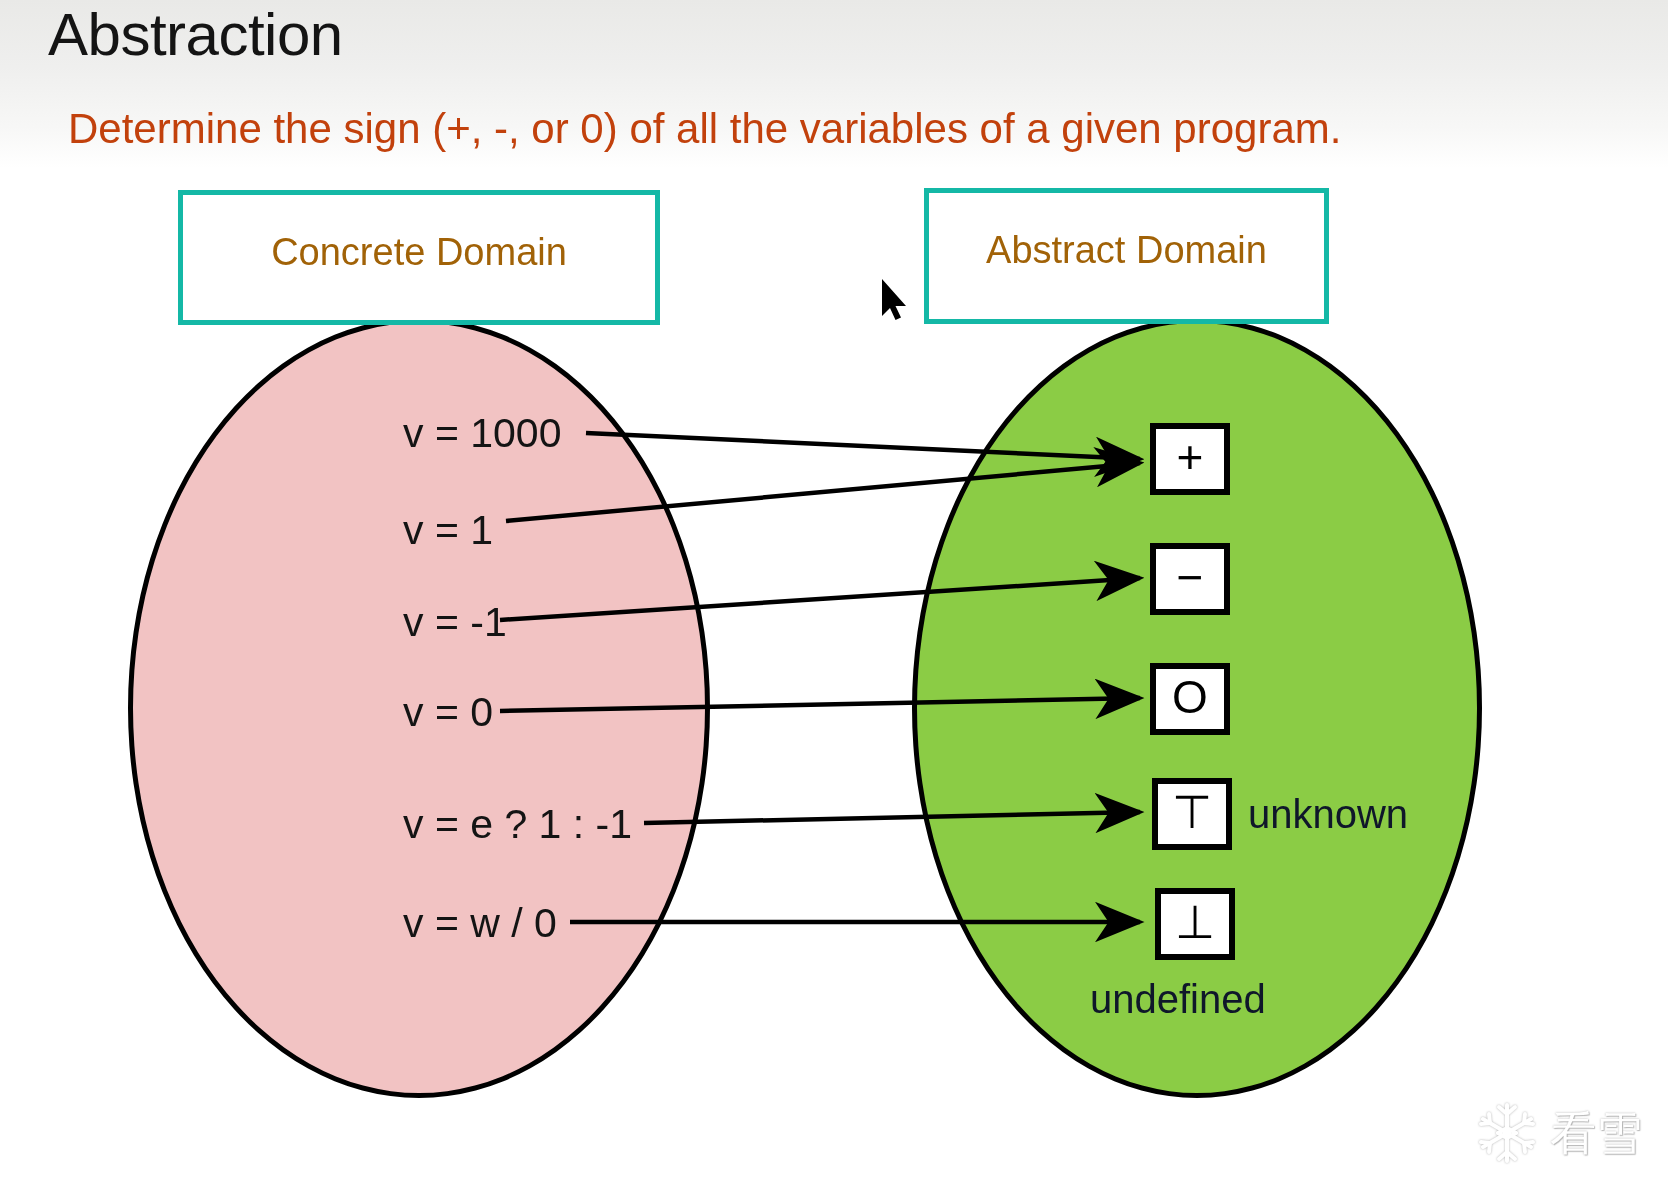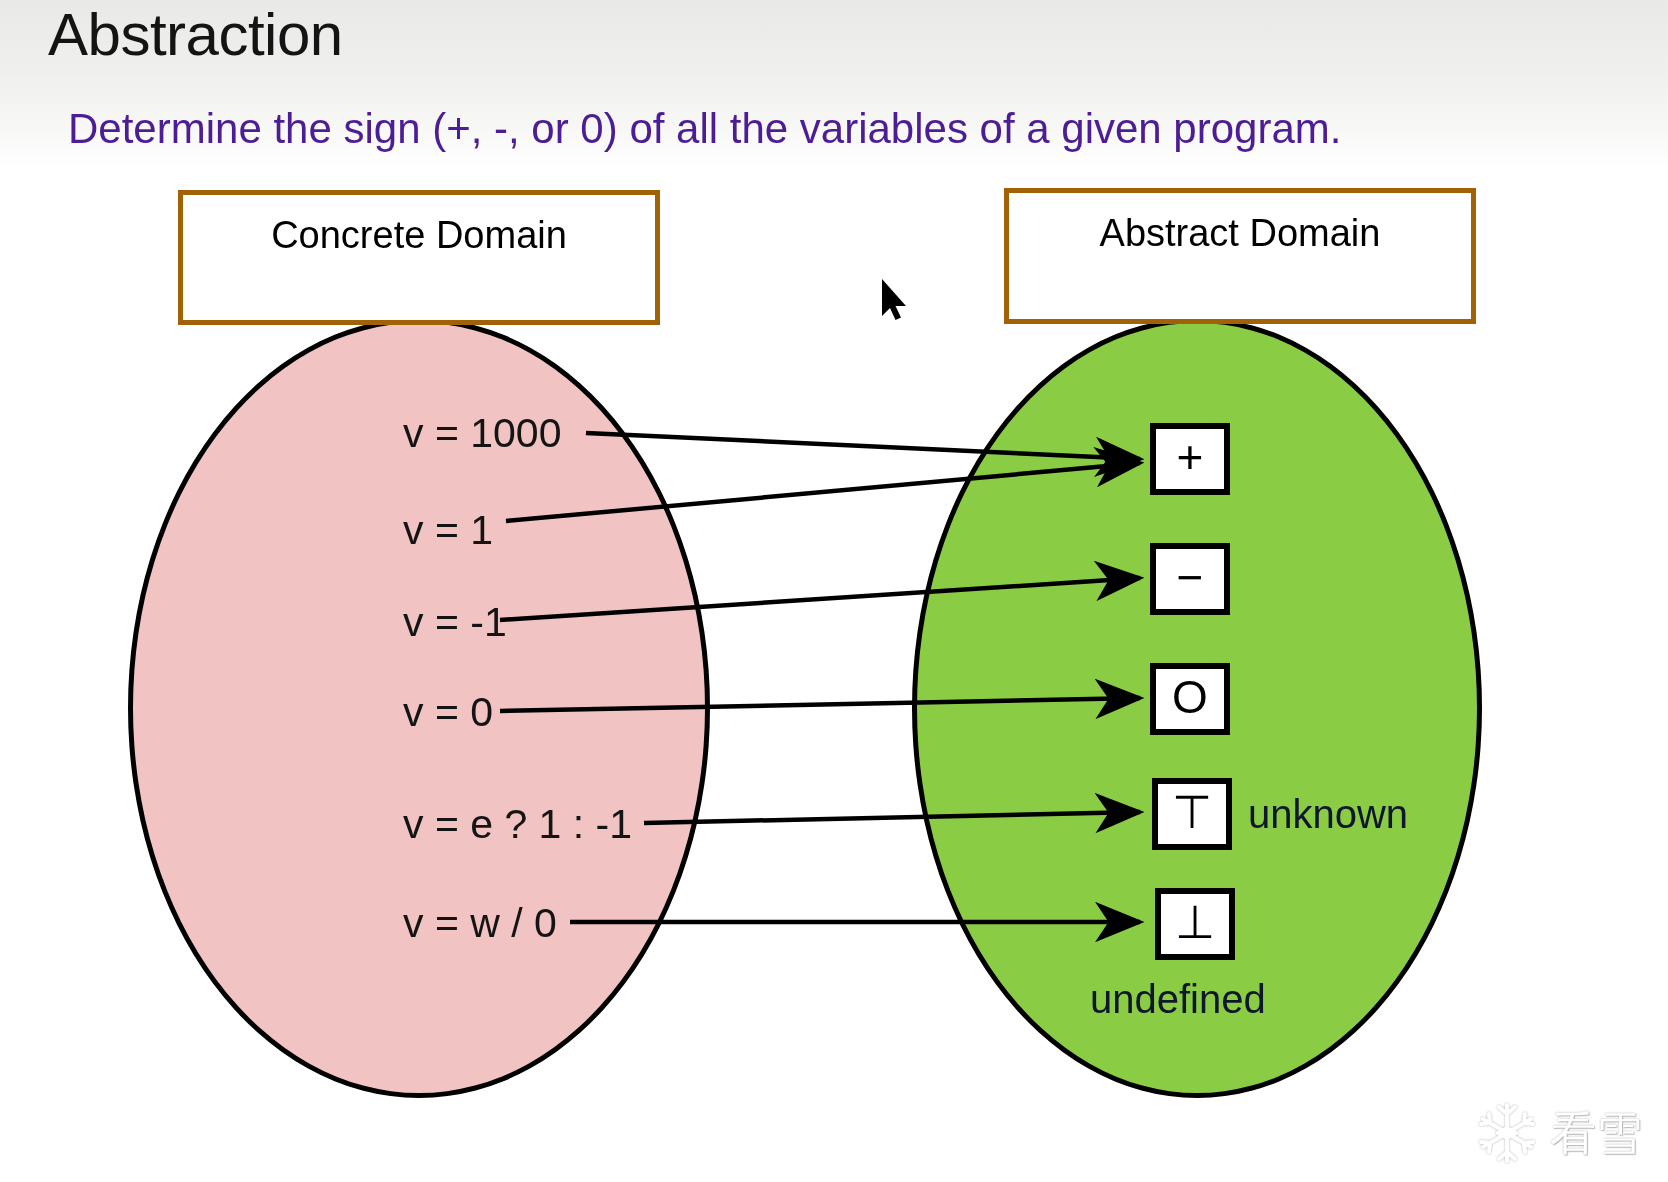--- a/index.html
+++ b/index.html
@@ -35,39 +35,39 @@
     color: #141414;
     letter-spacing: -0.5px;
     white-space: nowrap;
   }
   .slide-subtitle {
     position: absolute;
     left: 68px;
     top: 98px;
     font-size: 42px;
     line-height: 62px;
-    color: #4c1d95;
+    color: #c2410c;
     white-space: nowrap;
   }
 
   
   .domain-box {
     position: absolute;
     background: #ffffff;
-    border: 5px solid #a16207;
+    border: 5px solid #14b8a6;
     box-sizing: border-box;
     text-align: center;
     font-size: 38px;
     line-height: 53px;
-    color: #000000;
-    padding-top: 14px;
+    color: #a16207;
+    padding-top: 31px;
     z-index: 6;
   }
   .domain-box.concrete { left: 178px; top: 190px; width: 482px; height: 135px; }
-  .domain-box.abstract { left: 1004px; top: 188px; width: 472px; height: 136px; }
+  .domain-box.abstract { left: 924px; top: 188px; width: 405px; height: 136px; }
   .domain-box .ln { display: block; }
 
   
   .ellipse {
     position: absolute;
     border: 5px solid #000000;
     border-radius: 50%;
     box-sizing: border-box;
     z-index: 2;
   }

